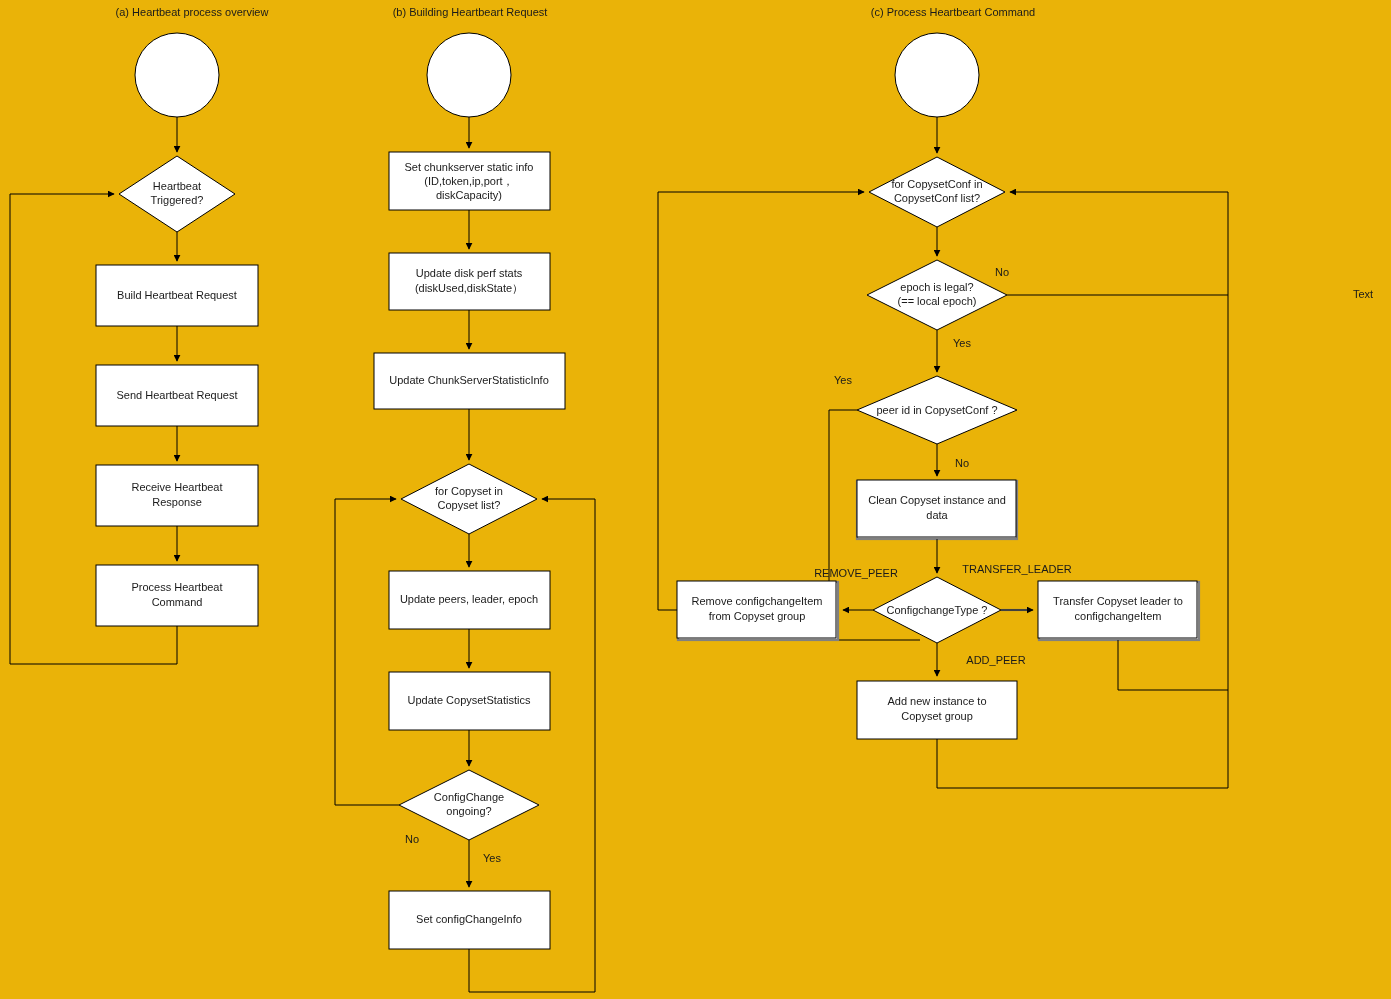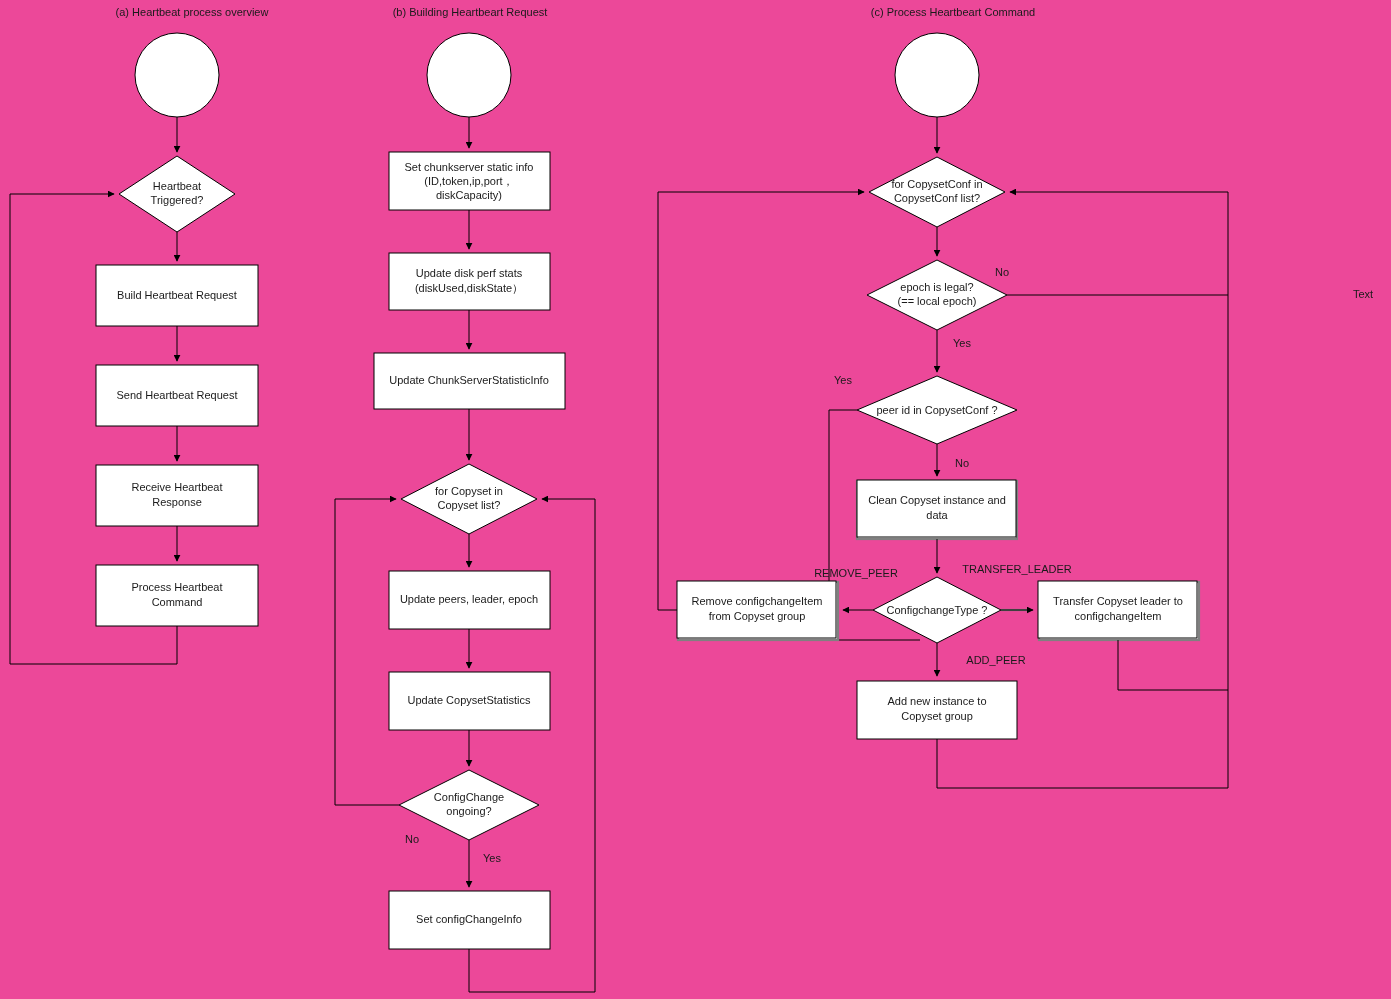--- a/index.html
+++ b/index.html
@@ -7,21 +7,21 @@
     padding: 0;
     background: #ffffff;
   }
   body {
     font-family: "Liberation Sans", sans-serif;
   }
   #canvas {
     position: relative;
     width: 1391px;
     height: 999px;
-    background: #ec4899;
+    background: #eab308;
     overflow: hidden;
   }
   svg.flow {
     position: absolute;
     top: 0;
     left: 0;
     width: 1391px;
     height: 999px;
   }
   .panel-title {

